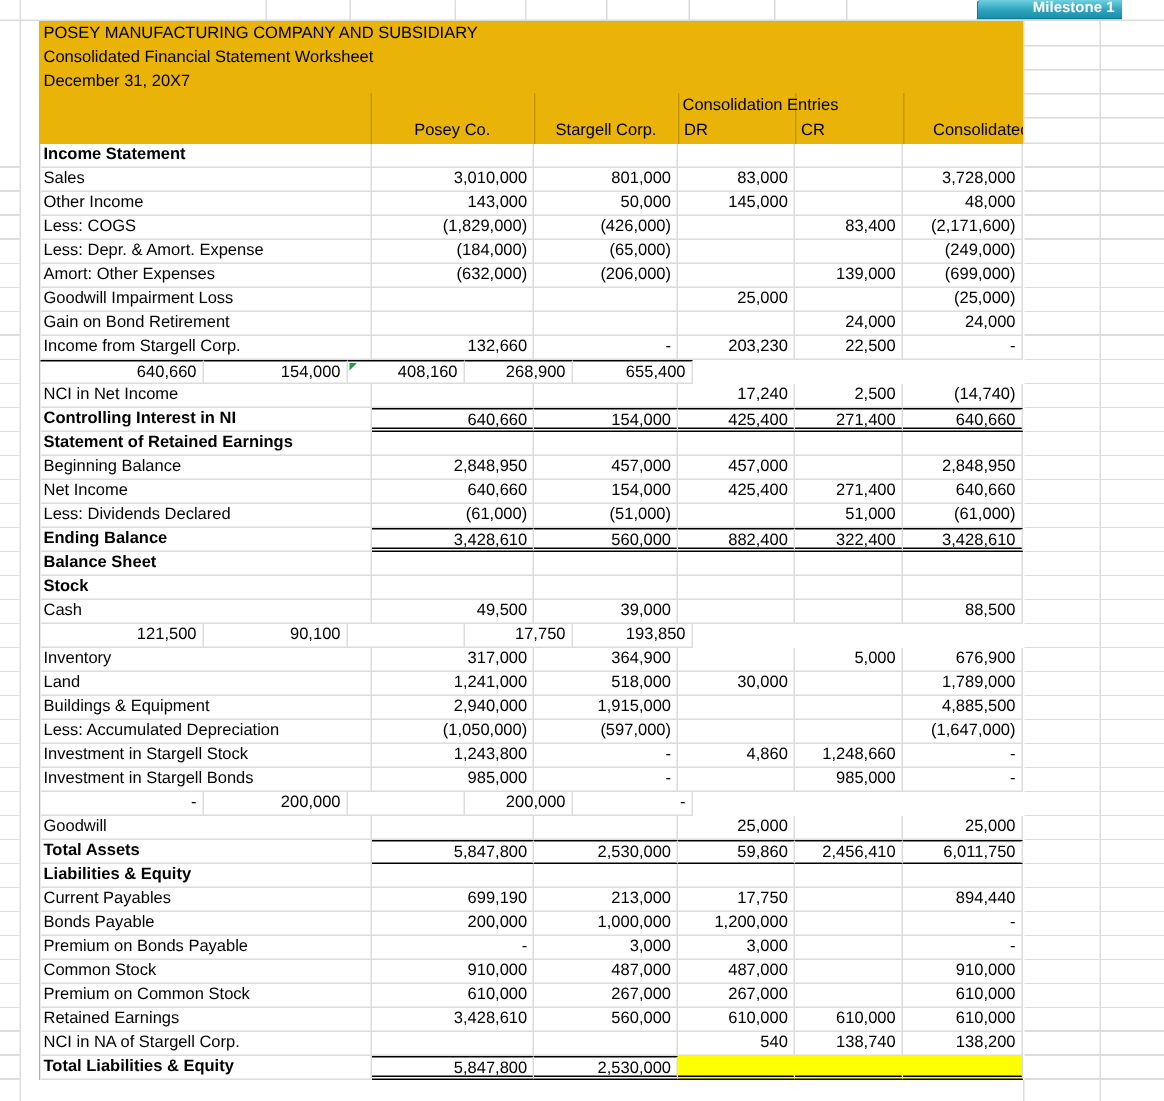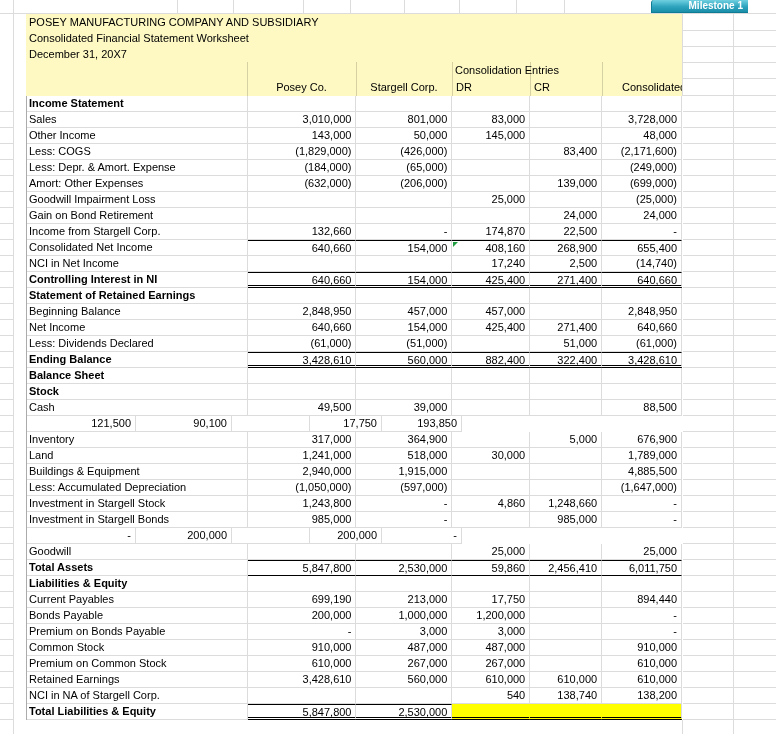--- a/index.html
+++ b/index.html
@@ -57,21 +57,21 @@
   <div class="vline" style="left:682px;top:14px;height:82px;"></div>
   <div class="vline" style="left:682px;top:720px;height:14px;"></div>
   <div class="vline" style="left:733px;top:14px;height:720px;"></div>
   <div class="hline" style="left:682px;top:30px;width:94px;"></div>
   <div class="hline" style="left:682px;top:46px;width:94px;"></div>
   <div class="hline" style="left:682px;top:62px;width:94px;"></div>
   <div class="hline" style="left:682px;top:78px;width:94px;"></div>
   <div class="hline" style="left:682px;top:95px;width:94px;"></div>
   <div class="rowlines" style="left:683px;top:96px;width:93px;height:625px;"></div>
 
-  <div class="wshead" style="background: #fef9c3;">
+  <div class="wshead" style="background: #eab308;">
     <div class="title" style="top:0;">POSEY MANUFACTURING COMPANY AND SUBSIDIARY</div>
     <div class="title" style="top:16px;">Consolidated Financial Statement Worksheet</div>
     <div class="title" style="top:32px;">December 31, 20X7</div>
     <div class="entries">Consolidation Entries</div>
     <div class="hsep" style="left:221px;"></div>
     <div class="hsep" style="left:330px;"></div>
     <div class="hsep" style="left:426px;"></div>
     <div class="hsep" style="left:504px;"></div>
     <div class="hsep" style="left:576px;"></div>
     <div class="colhead">
@@ -146,26 +146,25 @@
         <div class="cell c-posey num"></div>
         <div class="cell c-stargell num"></div>
         <div class="cell c-dr num"></div>
         <div class="cell c-cr num"><span>24,000</span></div>
         <div class="cell c-cons num"><span>24,000</span></div>
       </div>
       <div class="trow">
         <div class="cell c-label"><span>Income from Stargell Corp.</span></div>
         <div class="cell c-posey num"><span>132,660</span></div>
         <div class="cell c-stargell num"><span>-</span></div>
-        <div class="cell c-dr num"><span>174,870</span></div>
+        <div class="cell c-dr num"><span>203,230</span></div>
         <div class="cell c-cr num"><span>22,500</span></div>
         <div class="cell c-cons num"><span>-</span></div>
       </div>
       <div class="trow">
-        <div class="cell c-label"><span>Consolidated Net Income</span></div>
         <div class="cell c-posey num bt"><span>640,660</span></div>
         <div class="cell c-stargell num bt"><span>154,000</span></div>
         <div class="cell c-dr num bt"><span class="marker" style="border-top-color: rgb(31, 157, 64);"></span><span>408,160</span></div>
         <div class="cell c-cr num bt"><span>268,900</span></div>
         <div class="cell c-cons num bt"><span>655,400</span></div>
       </div>
       <div class="trow">
         <div class="cell c-label"><span>NCI in Net Income</span></div>
         <div class="cell c-posey num"></div>
         <div class="cell c-stargell num"></div>

